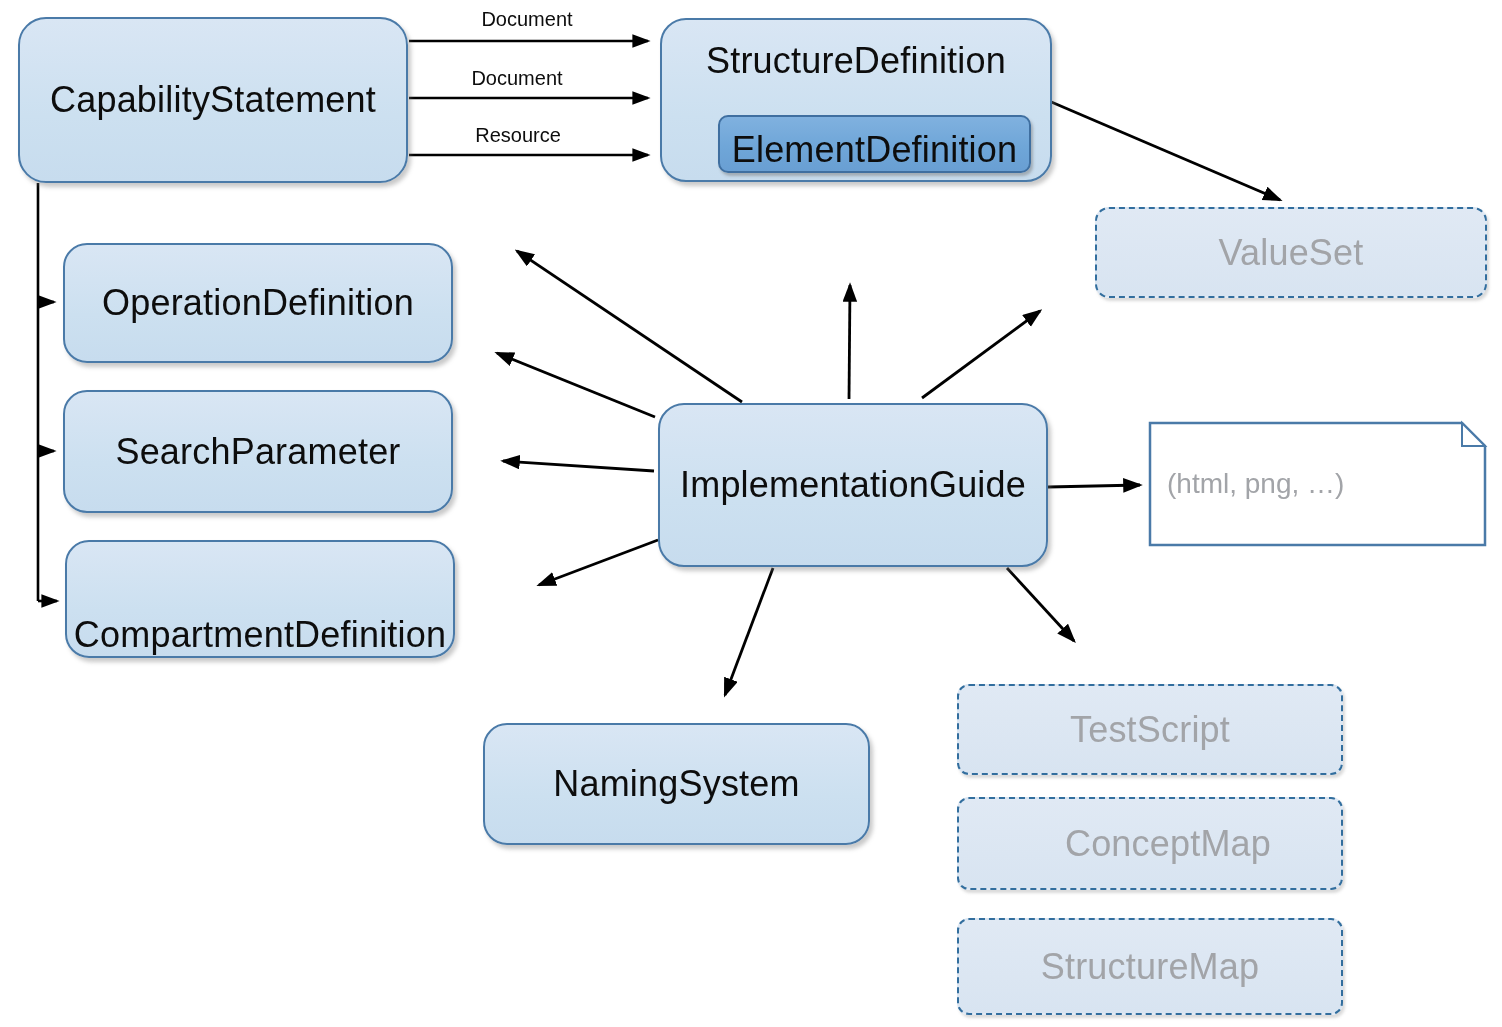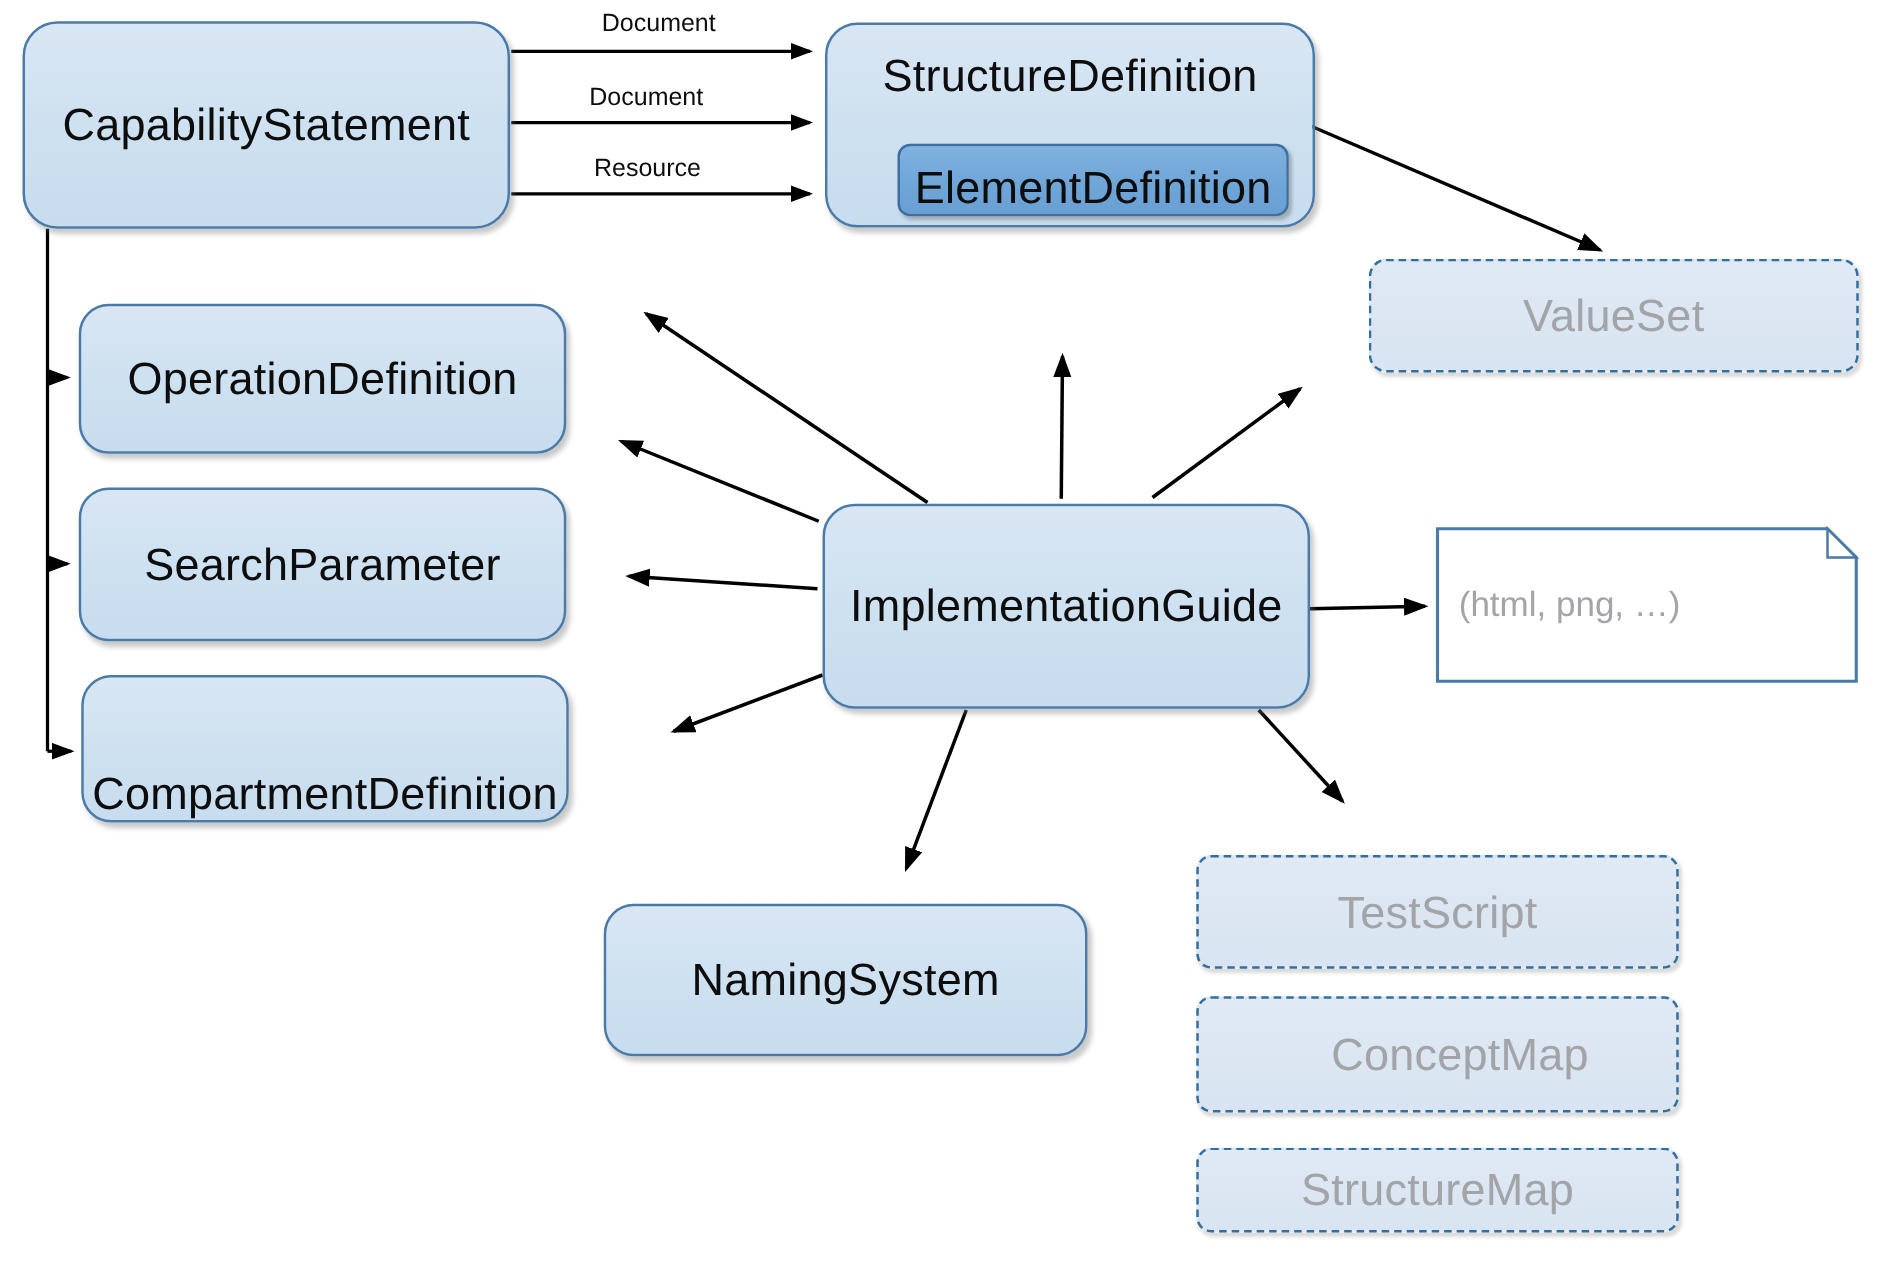--- a/index.html
+++ b/index.html
@@ -168,17 +168,17 @@
   </div>
 
   <div class="node dashed" style="left:957px; top:684px; width:386px; height:91px; border-radius:12px;">
     <span class="label">TestScript</span>
   </div>
 
   <div class="node dashed" style="left:957px; top:797px; width:386px; height:93px; border-radius:12px;padding-left:36px;">
     <span class="label">ConceptMap</span>
   </div>
 
-  <div class="node dashed" style="left:957px; top:918px; width:386px; height:68px; border-radius:12px;">
+  <div class="node dashed" style="left:957px; top:918px; width:386px; height:97px; border-radius:12px;">
     <span class="label">StructureMap</span>
   </div>
 
 </div>
 
 </body></html>

